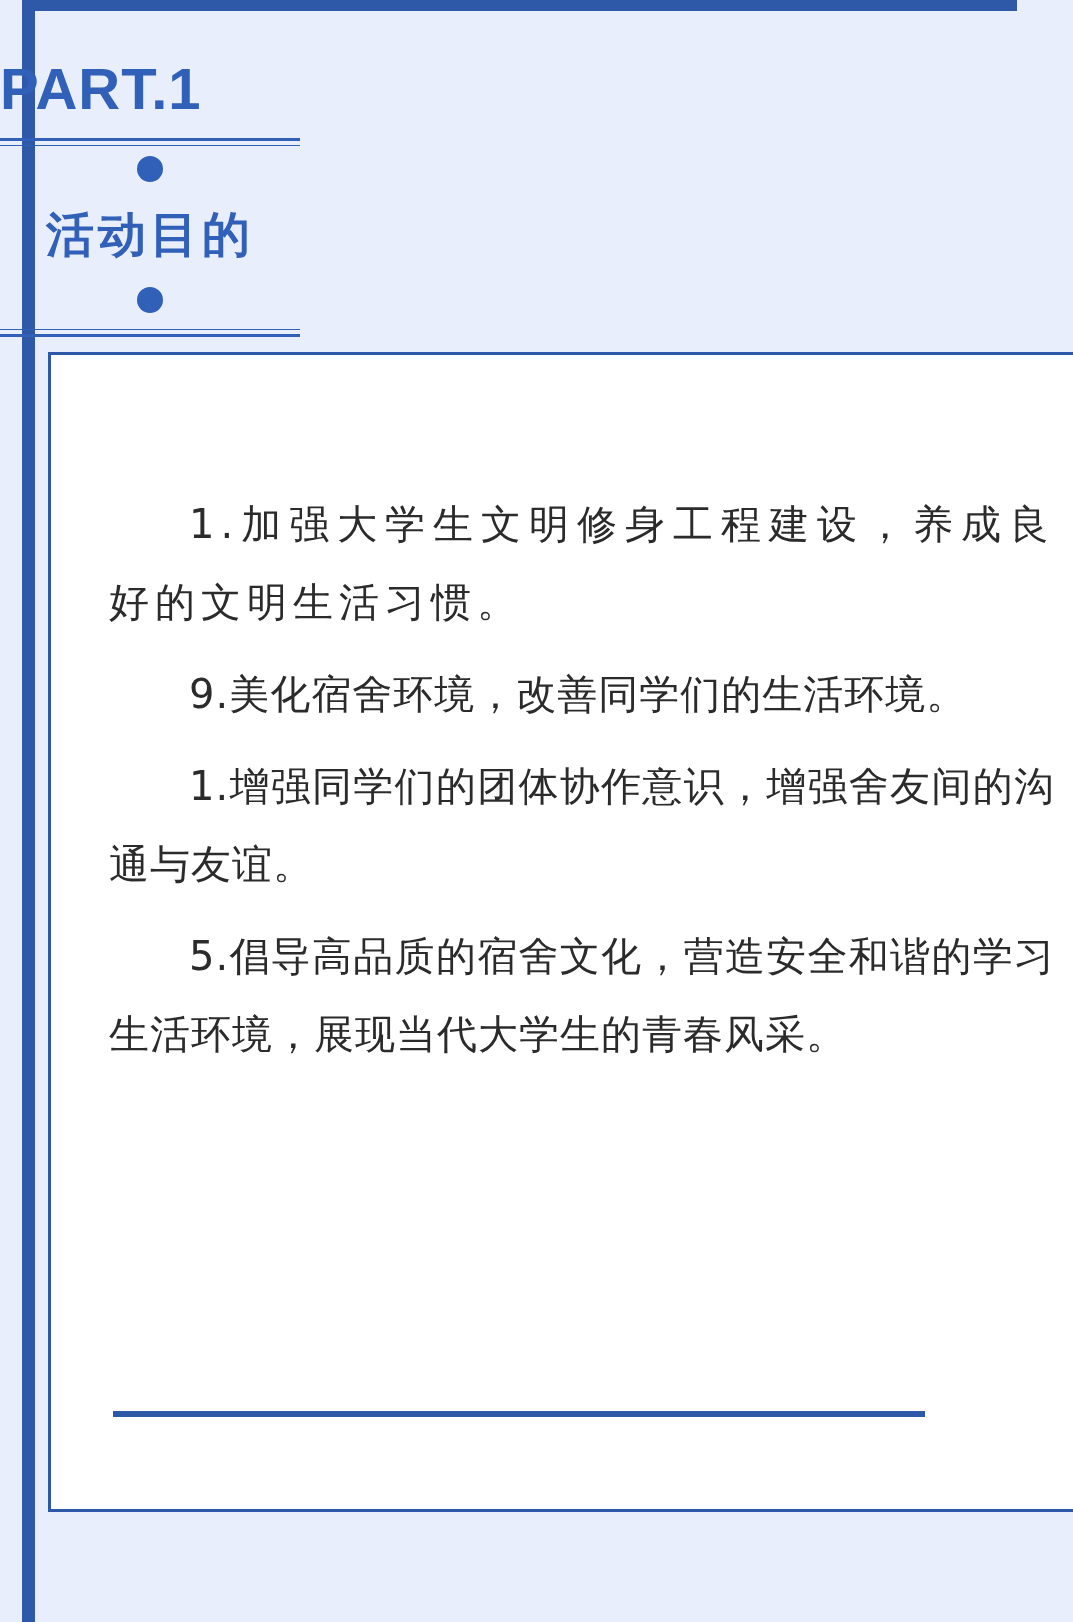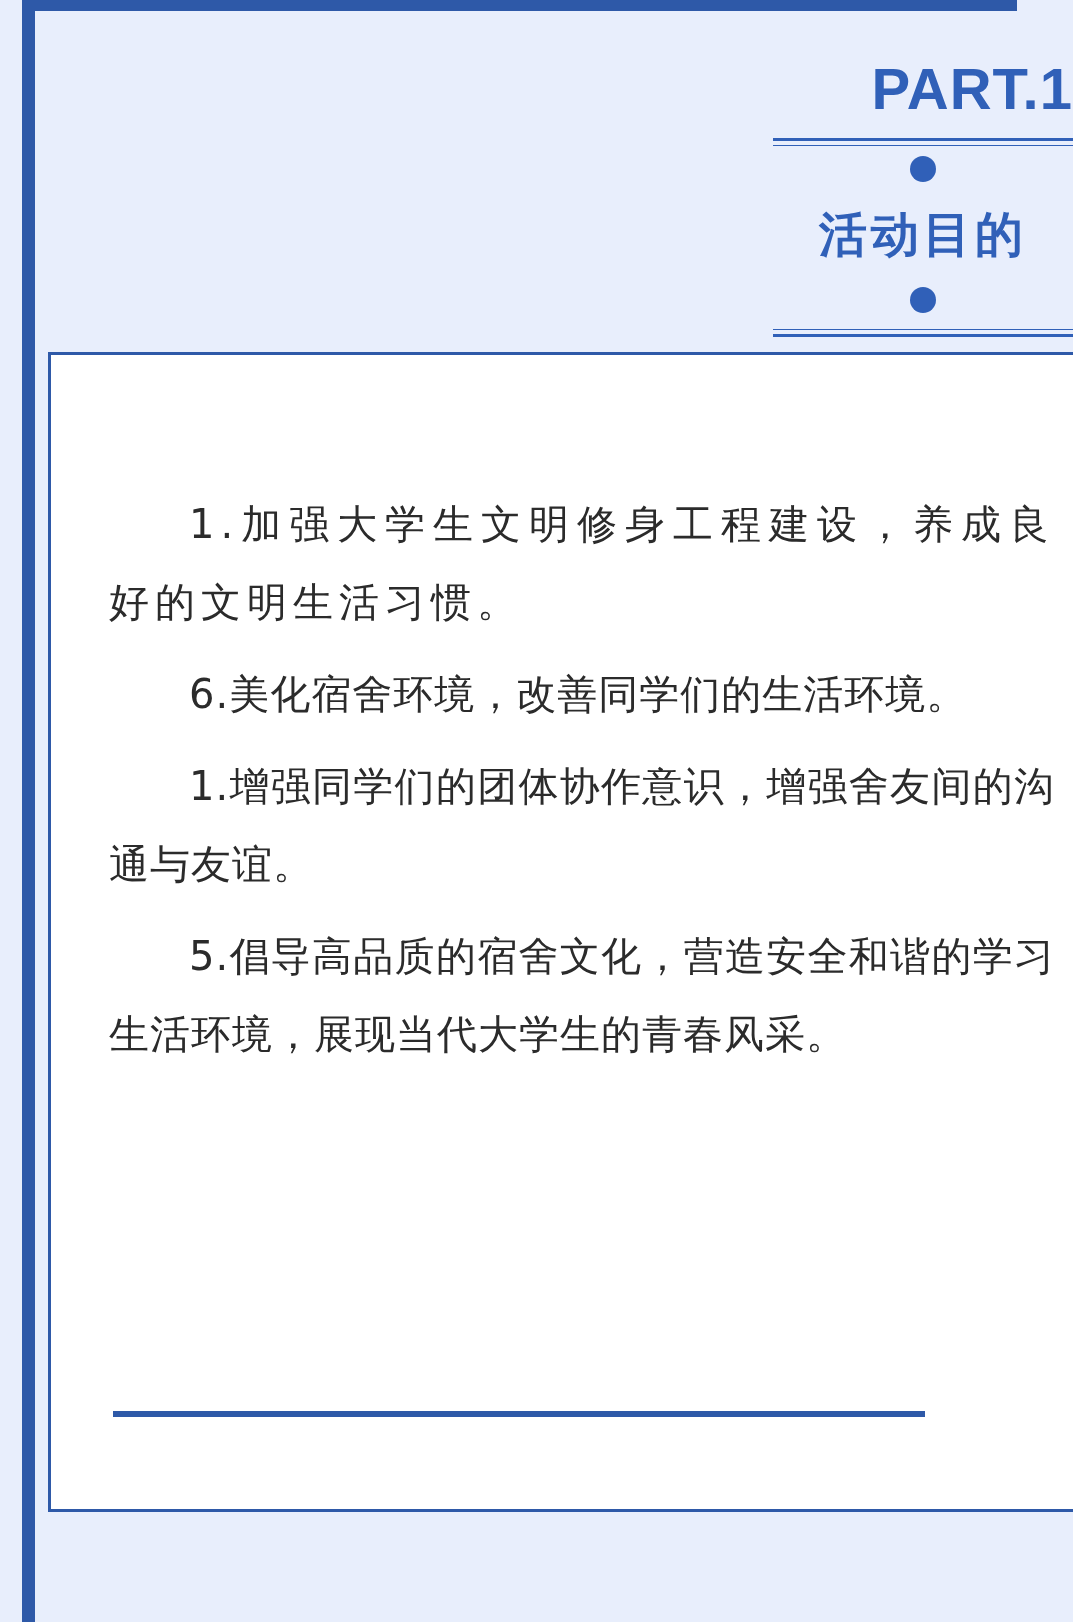--- a/index.html
+++ b/index.html
@@ -36,21 +36,21 @@
     top: 0;
     width: 995px;
     height: 11px;
     background: #2e59a8;
   }
   .header {
     position: absolute;
     left: 0;
     top: 60px;
     width: 1073px;
-    text-align: right;
+    text-align: left;
   }
   .part-label {
     font-family: "Liberation Sans", sans-serif;
     font-size: 58px;
     font-weight: bold;
     color: #3060b8;
     letter-spacing: 1px;
     line-height: 1;
     margin: 0 0 20px 0;
   }
@@ -162,20 +162,20 @@
       <div class="rule-pair">
         <div class="rule-thin"></div>
         <div class="rule-thick" style="margin-top:4px;"></div>
       </div>
     </div>
   </div>
 
   <div class="card">
     <div class="card-inner">
       <p class="para spread">1.加强大学生文明修身工程建设，养成良好的文明生活习惯。</p>
-      <p class="para">6.美化宿舍环境，改善同学们的生活环境。</p>
+      <p class="para">9.美化宿舍环境，改善同学们的生活环境。</p>
       <p class="para">1.增强同学们的团体协作意识，增强舍友间的沟通与友谊。</p>
       <p class="para">5.倡导高品质的宿舍文化，营造安全和谐的学习生活环境，展现当代大学生的青春风采。</p>
     </div>
     <div class="card-rule"></div>
   </div>
 
 </div>
 
 </body></html>

